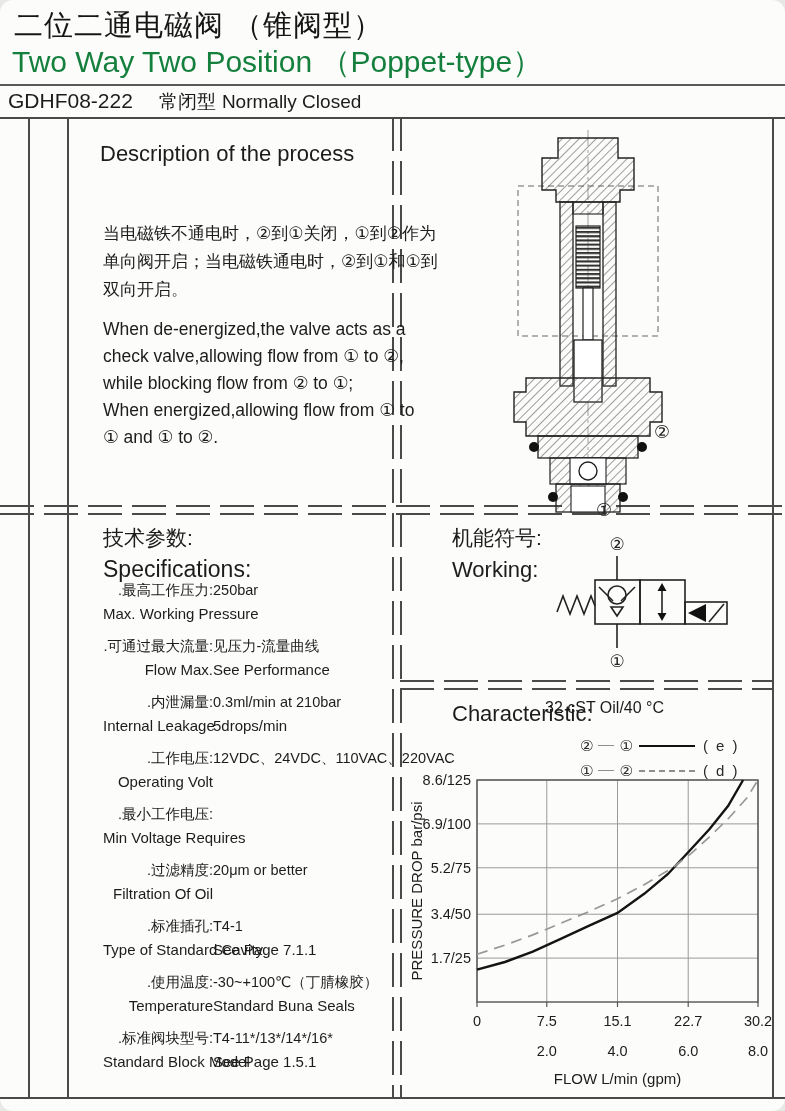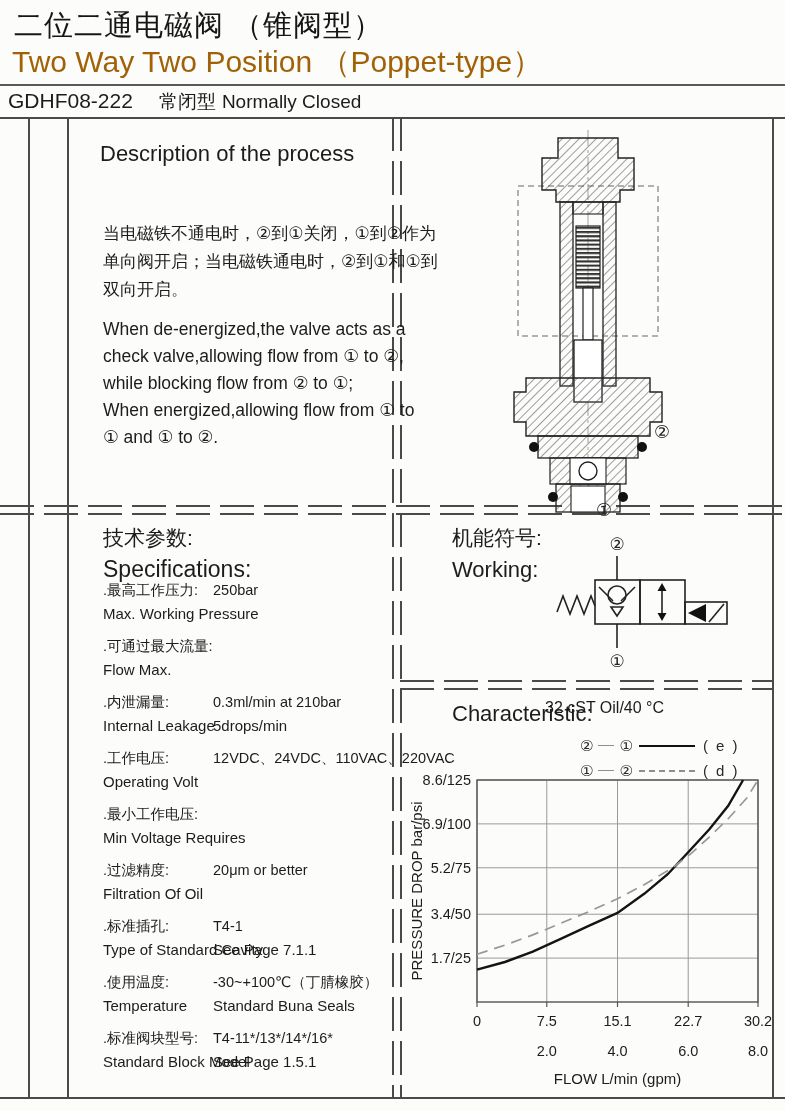--- a/index.html
+++ b/index.html
@@ -1,44 +1,45 @@
 <!DOCTYPE html>
 <html><head>
 <meta charset="utf-8">
 <style>
   html,body{margin:0;padding:0;background:#e8e8e6;}
   .page{
     position:relative;width:785px;height:1111px;margin:0 auto;
     background:#fcfcfa;color:#1c1c1c;overflow:hidden;
     font-family:"Liberation Sans","DejaVu Sans",sans-serif;
+    border-radius:13px;
   }
   .abs{position:absolute;}
   
   .hline{position:absolute;background:#4a4a4a;height:1.5px;}
   .vline{position:absolute;background:#4a4a4a;width:1.5px;}
   .vdash{position:absolute;width:1.5px;
     background:repeating-linear-gradient(to bottom,#4a4a4a 0 34px,transparent 34px 44px);}
   .hdash{position:absolute;height:1.5px;
     background:repeating-linear-gradient(to right,#4a4a4a 0 34px,transparent 34px 44px);}
   
   .title-zh{position:absolute;left:14px;top:6px;font-size:29px;letter-spacing:1px;color:#161616;}
-  .title-en{position:absolute;left:12px;top:42px;font-size:30px;color:#a16207;}
+  .title-en{position:absolute;left:12px;top:42px;font-size:30px;color:#15803d;}
   .model{font-size:21px;}
   .subtitle-zh{font-size:19px;margin-left:26px;}
   .subtitle-en{font-size:19px;margin-left:6px;}
   
   .sec-head-zh{font-size:21px;}
   .sec-head-en{font-size:22px;margin-top:5px;}
   .desc-zh div{font-size:17px;line-height:28px;}
   .desc-en div{font-size:17.5px;line-height:27px;}
   
   .spec-head-zh{font-size:21px;}
   .spec-head-en{font-size:23px;margin-top:4px;}
   .spec-row{display:flex;margin-bottom:8px;}
-  .spec-label{width:110px;flex:none;}
+  .spec-label{width:110px;flex:none;text-align:right;}
   .spec-value{flex:1;}
   .zh-line{font-size:14.5px;line-height:24px;white-space:nowrap;}
   .en-line{font-size:15px;line-height:24px;white-space:nowrap;}
   
   .legend-row{display:flex;align-items:center;height:25px;font-size:15px;color:#2a2a2a;}
   .lg-circ{font-size:15px;}
   .lg-conn{display:inline-block;width:16px;height:0;border-top:1.6px solid #8f8f8f;margin:0 5px;}
   .lg-line{display:inline-block;width:56px;height:0;margin:0 8px 0 6px;}
   .lg-line.solid{border-top:2.2px solid #111;}
   .lg-line.dashed{border-top:2px dashed #8f8f8f;}
@@ -236,20 +237,24 @@
       <div class="spec-value">
           <div class="zh-line">250bar</div>
           <div class="en-line"></div>
         </div>
     </div>
     <div class="spec-row">
       <div class="spec-label">
           <div class="zh-line">.可通过最大流量:</div>
           <div class="en-line">Flow Max.</div>
         </div>
+      <div class="spec-value">
+          <div class="zh-line">见压力-流量曲线</div>
+          <div class="en-line">See Performance</div>
+        </div>
     </div>
     <div class="spec-row">
       <div class="spec-label">
           <div class="zh-line">.内泄漏量:</div>
           <div class="en-line">Internal Leakage</div>
         </div>
       <div class="spec-value">
           <div class="zh-line">0.3ml/min at 210bar</div>
           <div class="en-line">5drops/min</div>
         </div>

